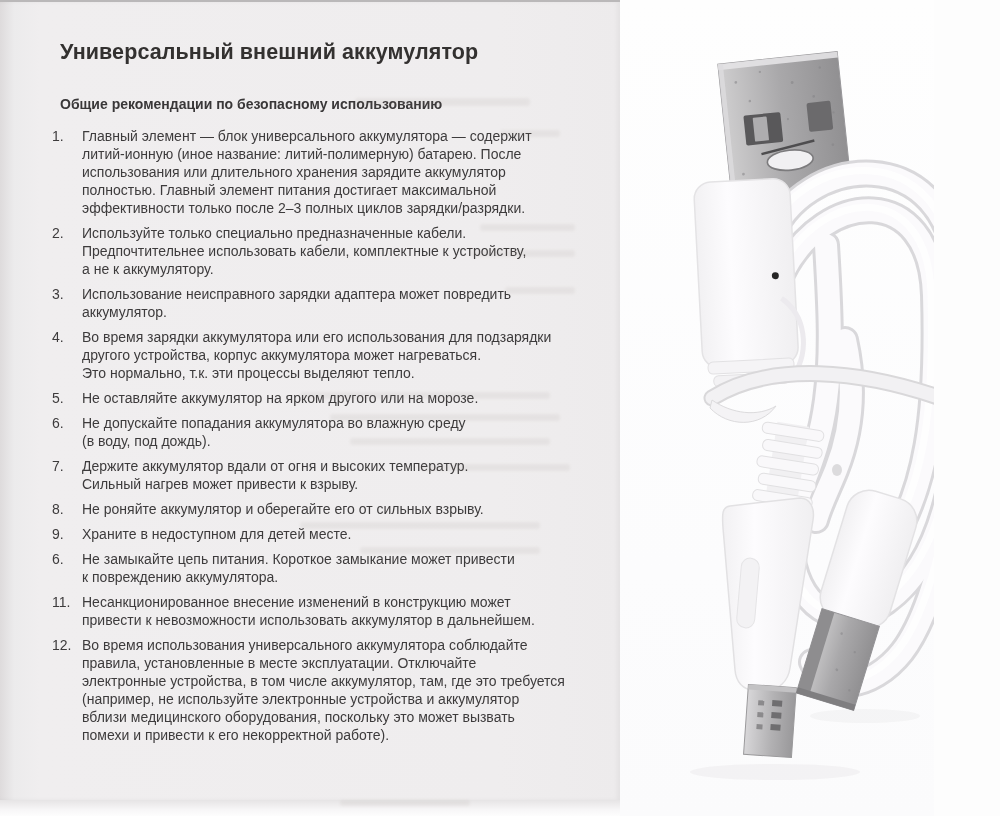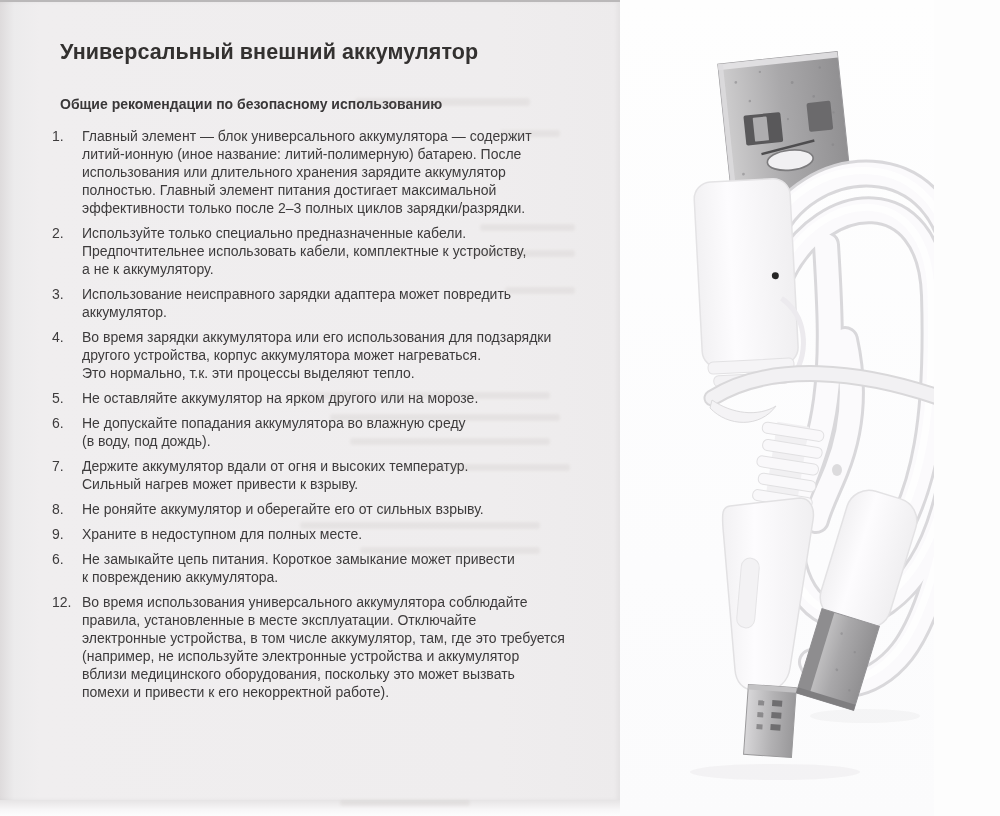--- a/index.html
+++ b/index.html
@@ -78,26 +78,31 @@
             <span class="num">7.</span>
             <span class="txt">Держите аккумулятор вдали от огня и высоких температур.
 Сильный нагрев может привести к взрыву.</span>
           </div>
         <div class="item">
             <span class="num">8.</span>
             <span class="txt">Не роняйте аккумулятор и оберегайте его от сильных взрыву.</span>
           </div>
         <div class="item">
             <span class="num">9.</span>
-            <span class="txt">Храните в недоступном для полных месте.</span>
+            <span class="txt">Храните в недоступном для детей месте.</span>
           </div>
         <div class="item">
             <span class="num">6.</span>
             <span class="txt">Не замыкайте цепь питания. Короткое замыкание может привести
 к повреждению аккумулятора.</span>
+          </div>
+        <div class="item">
+            <span class="num">11.</span>
+            <span class="txt">Несанкционированное внесение изменений в конструкцию может
+привести к невозможности использовать аккумулятор в дальнейшем.</span>
           </div>
         <div class="item">
             <span class="num">12.</span>
             <span class="txt">Во время использования универсального аккумулятора соблюдайте
 правила, установленные в месте эксплуатации. Отключайте
 электронные устройства, в том числе аккумулятор, там, где это требуется
 (например, не используйте электронные устройства и аккумулятор
 вблизи медицинского оборудования, поскольку это может вызвать
 помехи и привести к его некорректной работе).</span>
           </div>

